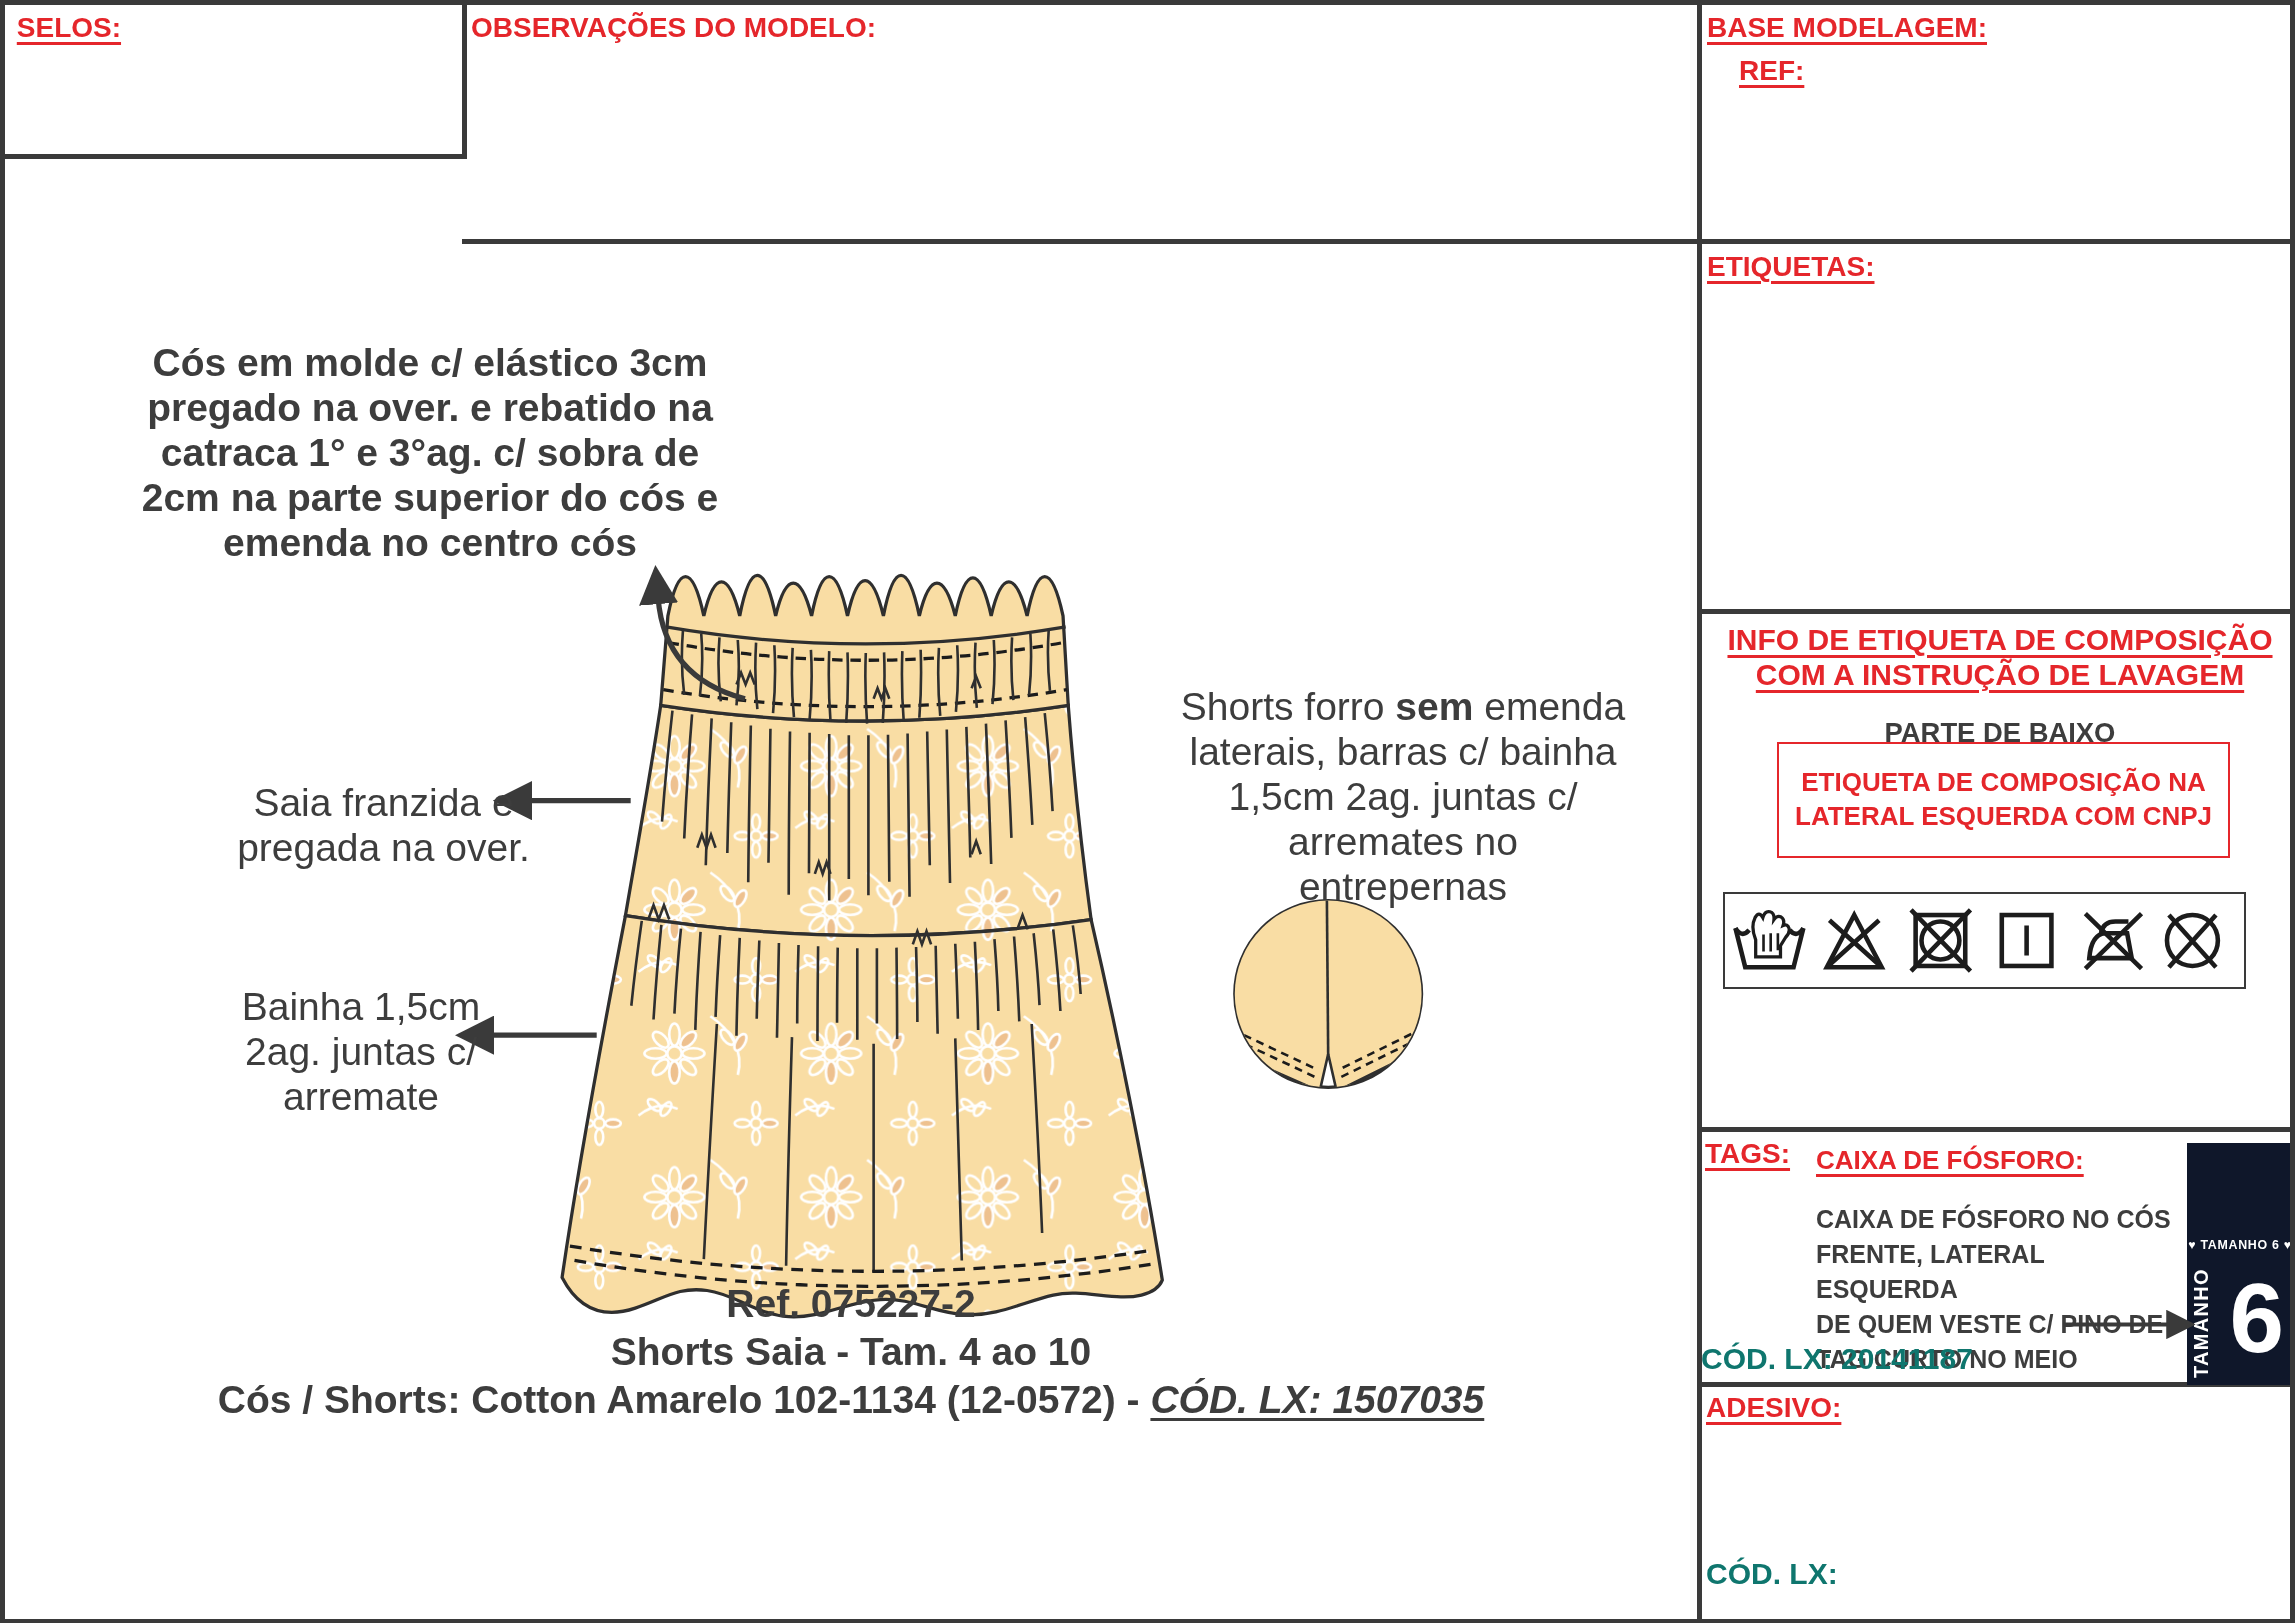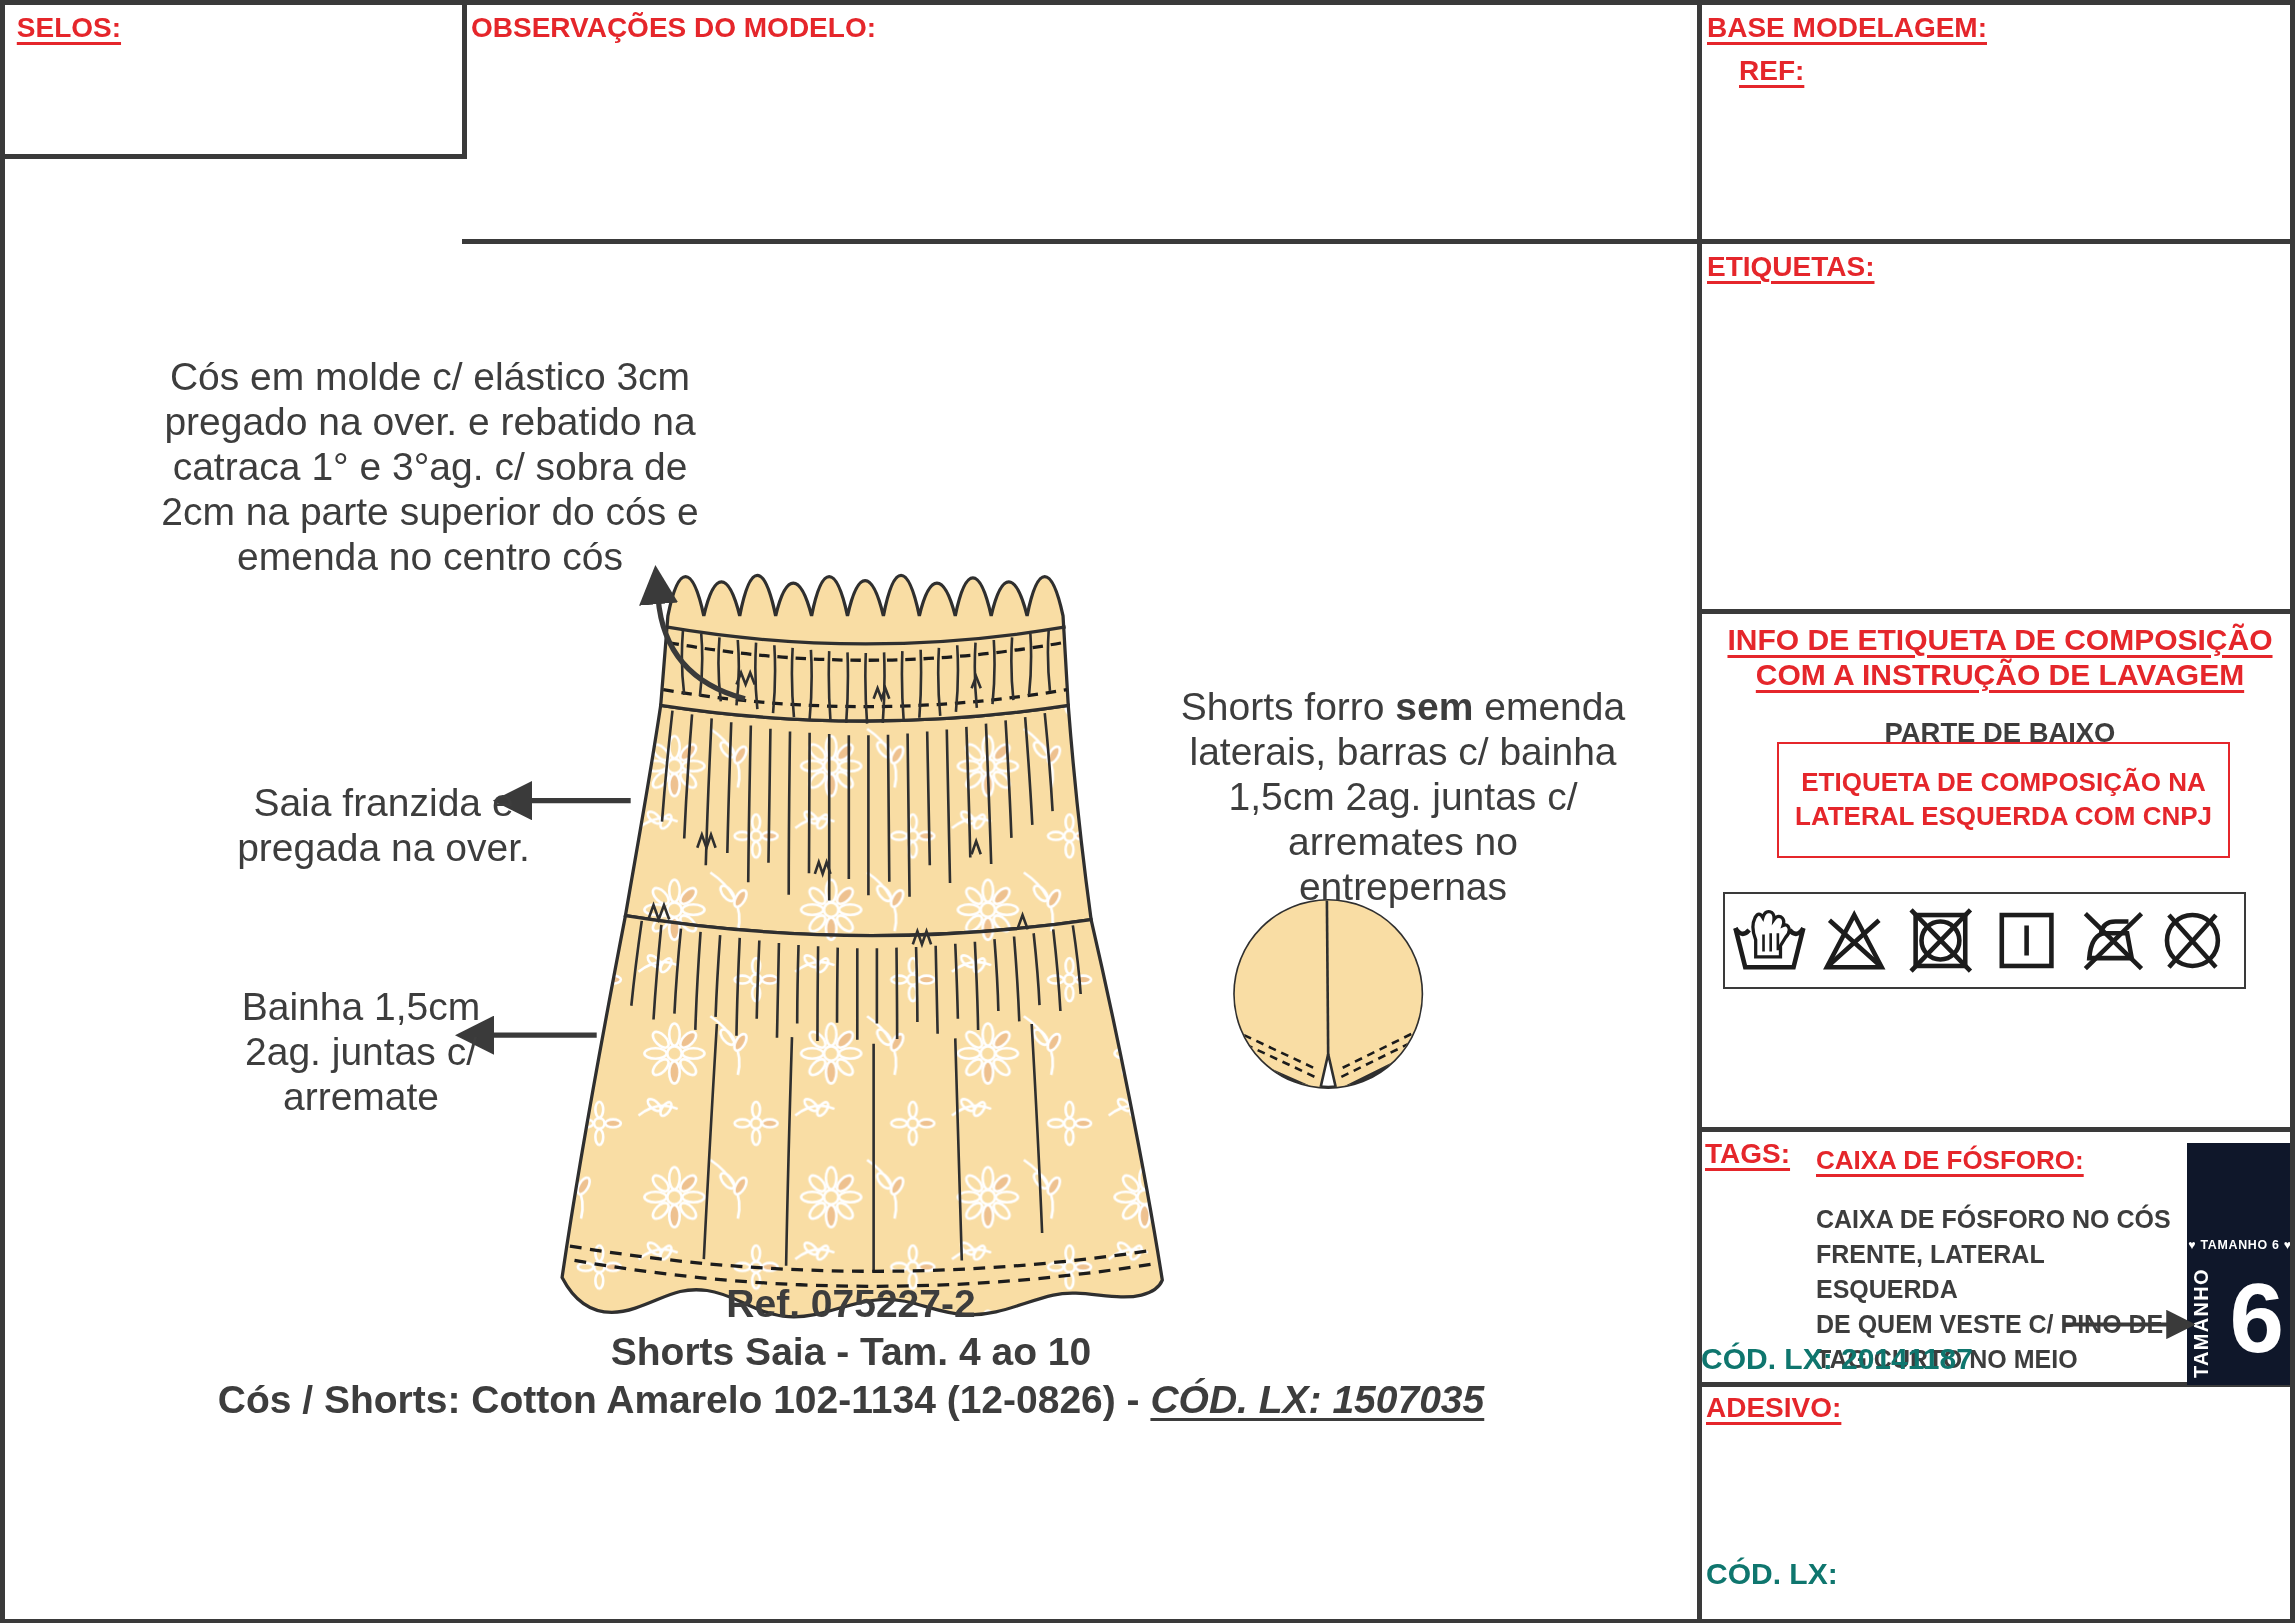--- a/index.html
+++ b/index.html
@@ -221,36 +221,36 @@
         <path d="M2172,1566 L2042,1630 M2170,1580 L2040,1644" stroke="#1c1c1c" stroke-width="4" stroke-dasharray="12 9" fill="none"></path>
       </g>
     </g>
 
     <path d="M1000,908 C1006,980 1042,1038 1133,1062" fill="none" stroke="#3a3a3a" stroke-width="8" marker-start="url(#ah)"></path>
     <path d="M798,1218 L958,1218" fill="none" stroke="#3a3a3a" stroke-width="8" marker-start="url(#ah)"></path>
     <path d="M740,1577 L906,1577" fill="none" stroke="#3a3a3a" stroke-width="8" marker-start="url(#ah)"></path>
     <path d="M3152,2020 L3316,2020" fill="none" stroke="#3a3a3a" stroke-width="6" marker-end="url(#ah)"></path>
   </svg>
 
-  <div class="note" style="left:105px;top:349px;width:640px;">Cós em molde c/ elástico 3cm
+  <div class="note" style="left:105px;top:335px;width:640px;font-weight:bold;">Cós em molde c/ elástico 3cm
 pregado na over. e rebatido na
 catraca 1° e 3°ag. c/ sobra de
 2cm na parte superior do cós e
 emenda no centro cós</div>
   <div class="note" style="left:150px;top:775px;width:457px;">Saia franzida e
 pregada na over.</div>
   <div class="note" style="left:147px;top:979px;width:418px;">Bainha 1,5cm
 2ag. juntas c/
 arremate</div>
   <div class="note" style="left:1143px;top:679px;width:510px;"><span>Shorts forro </span><b>sem</b><span> emenda
 laterais, barras c/ bainha
 1,5cm 2ag. juntas c/
 arremates no
 entrepernas</span></div>
 
   <div class="footer">
     <div>Ref. 075227-2</div>
     <div>Shorts Saia - Tam. 4 ao 10</div>
-    <div><span>Cós / Shorts: Cotton Amarelo 102-1134 (12-0826) - </span><span class="codeu">CÓD. LX: 1507035</span></div>
+    <div><span>Cós / Shorts: Cotton Amarelo 102-1134 (12-0572) - </span><span class="codeu">CÓD. LX: 1507035</span></div>
   </div>
 
 </div>
 
 
 </body></html>

